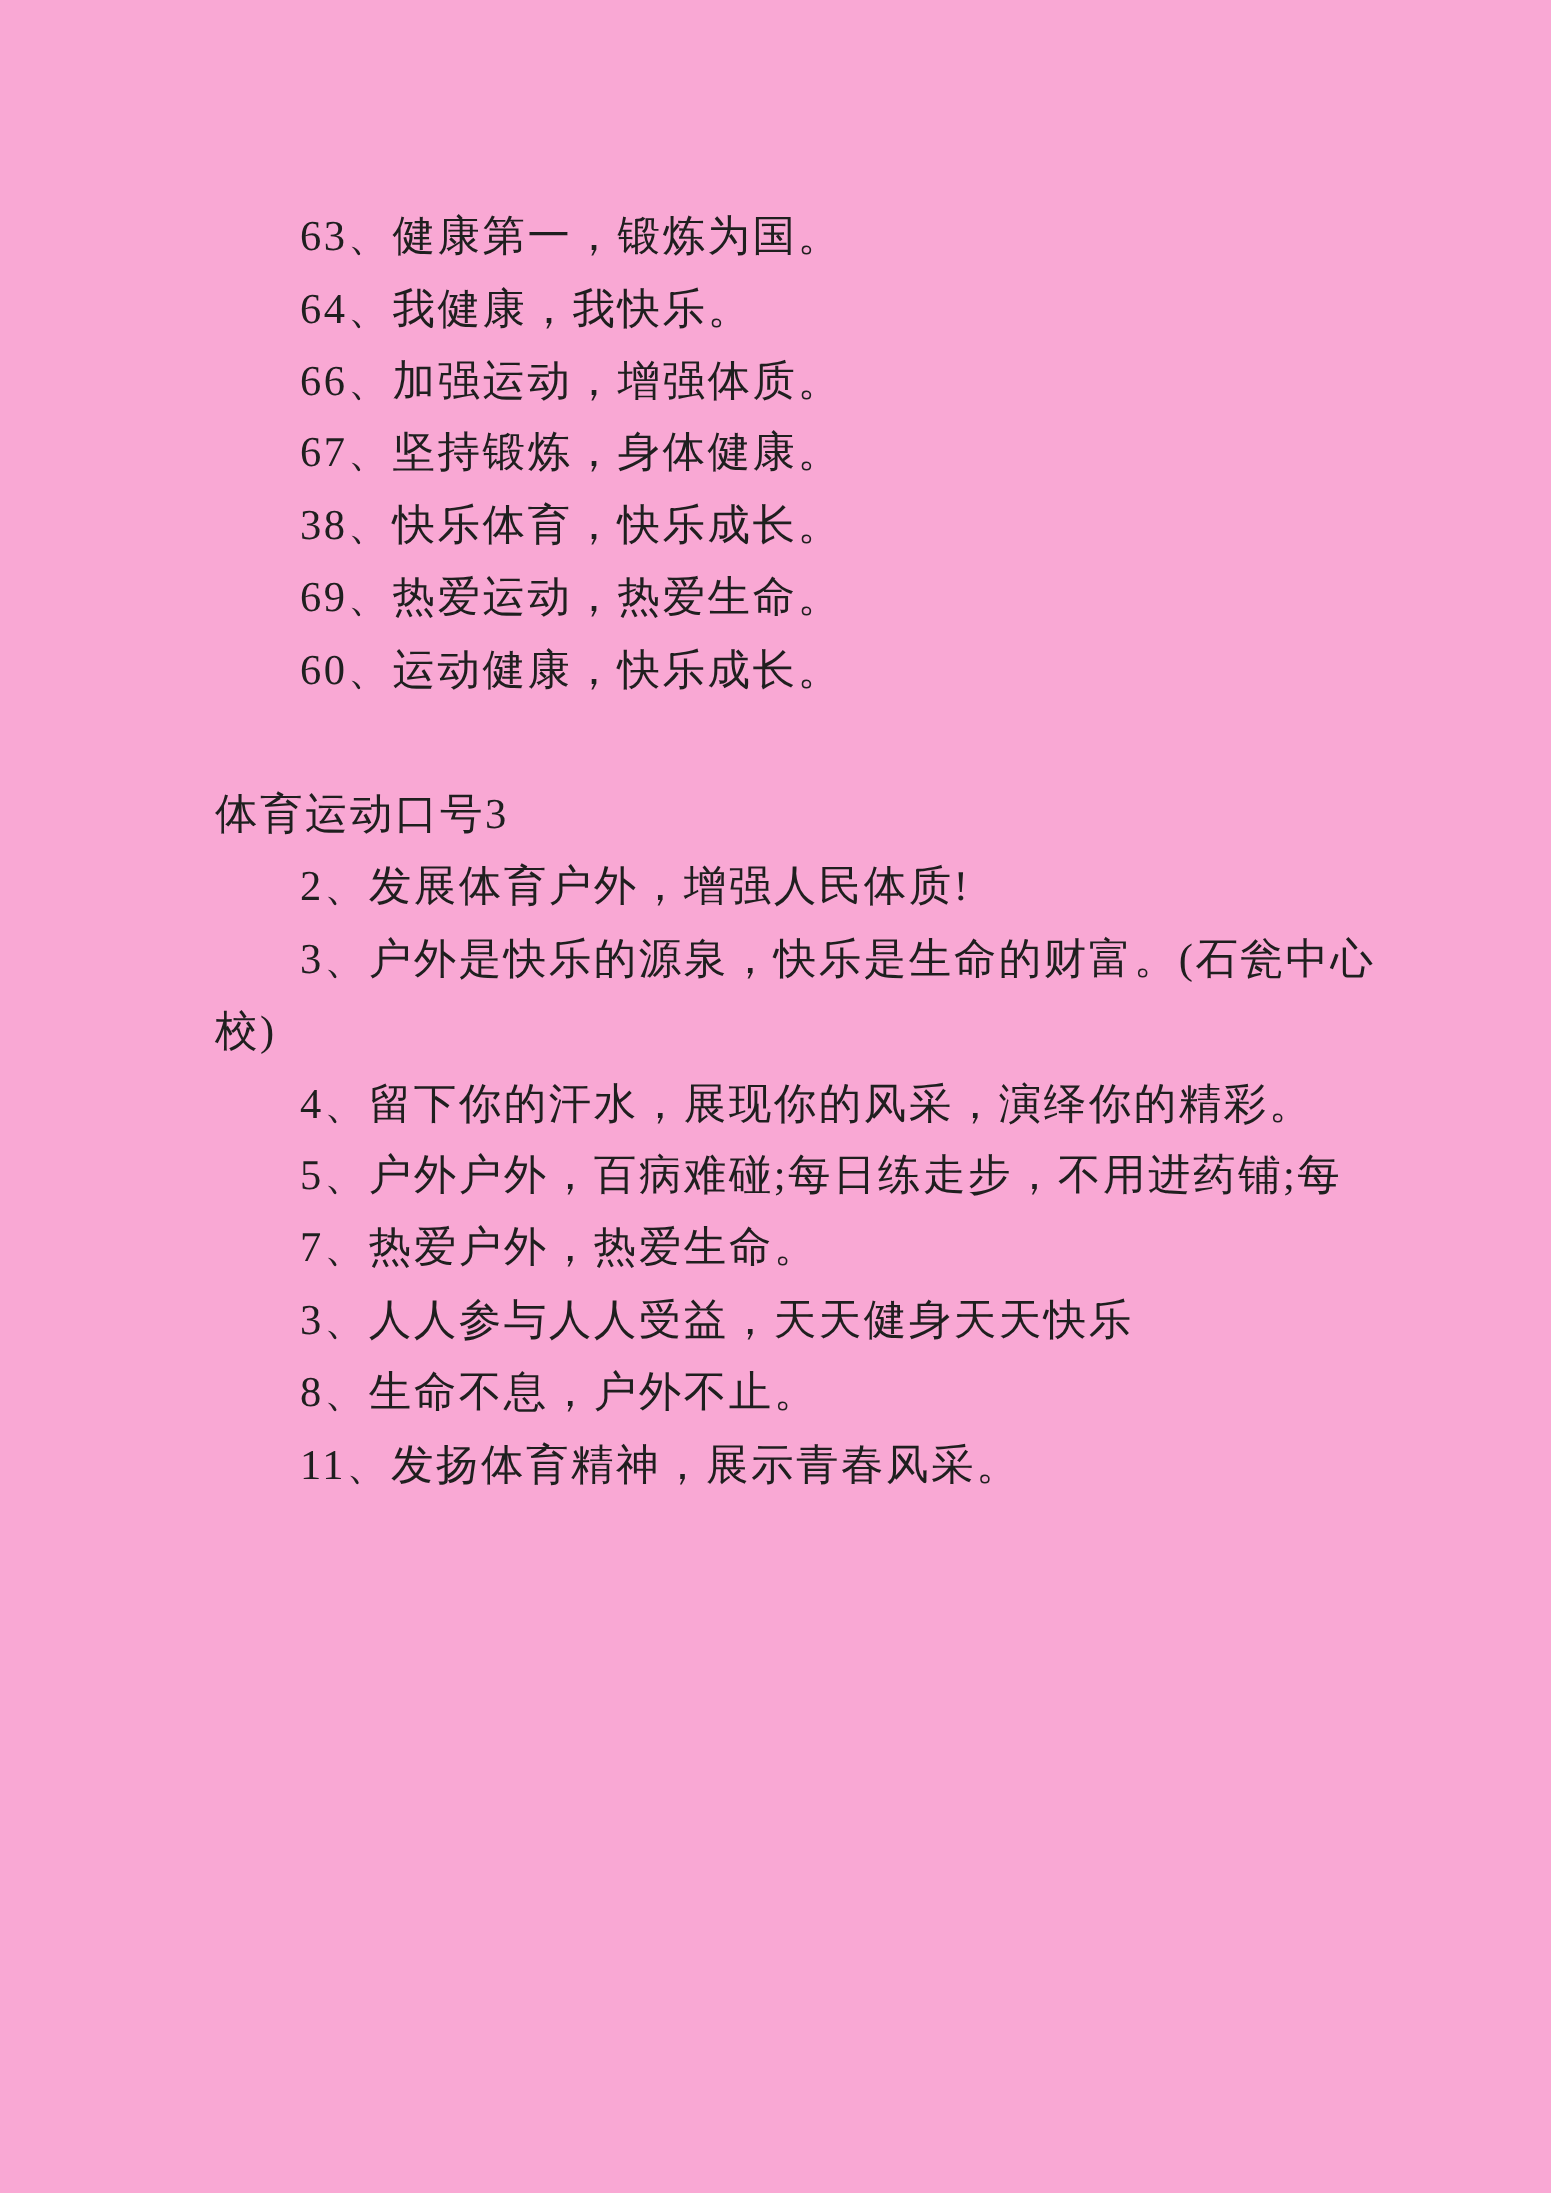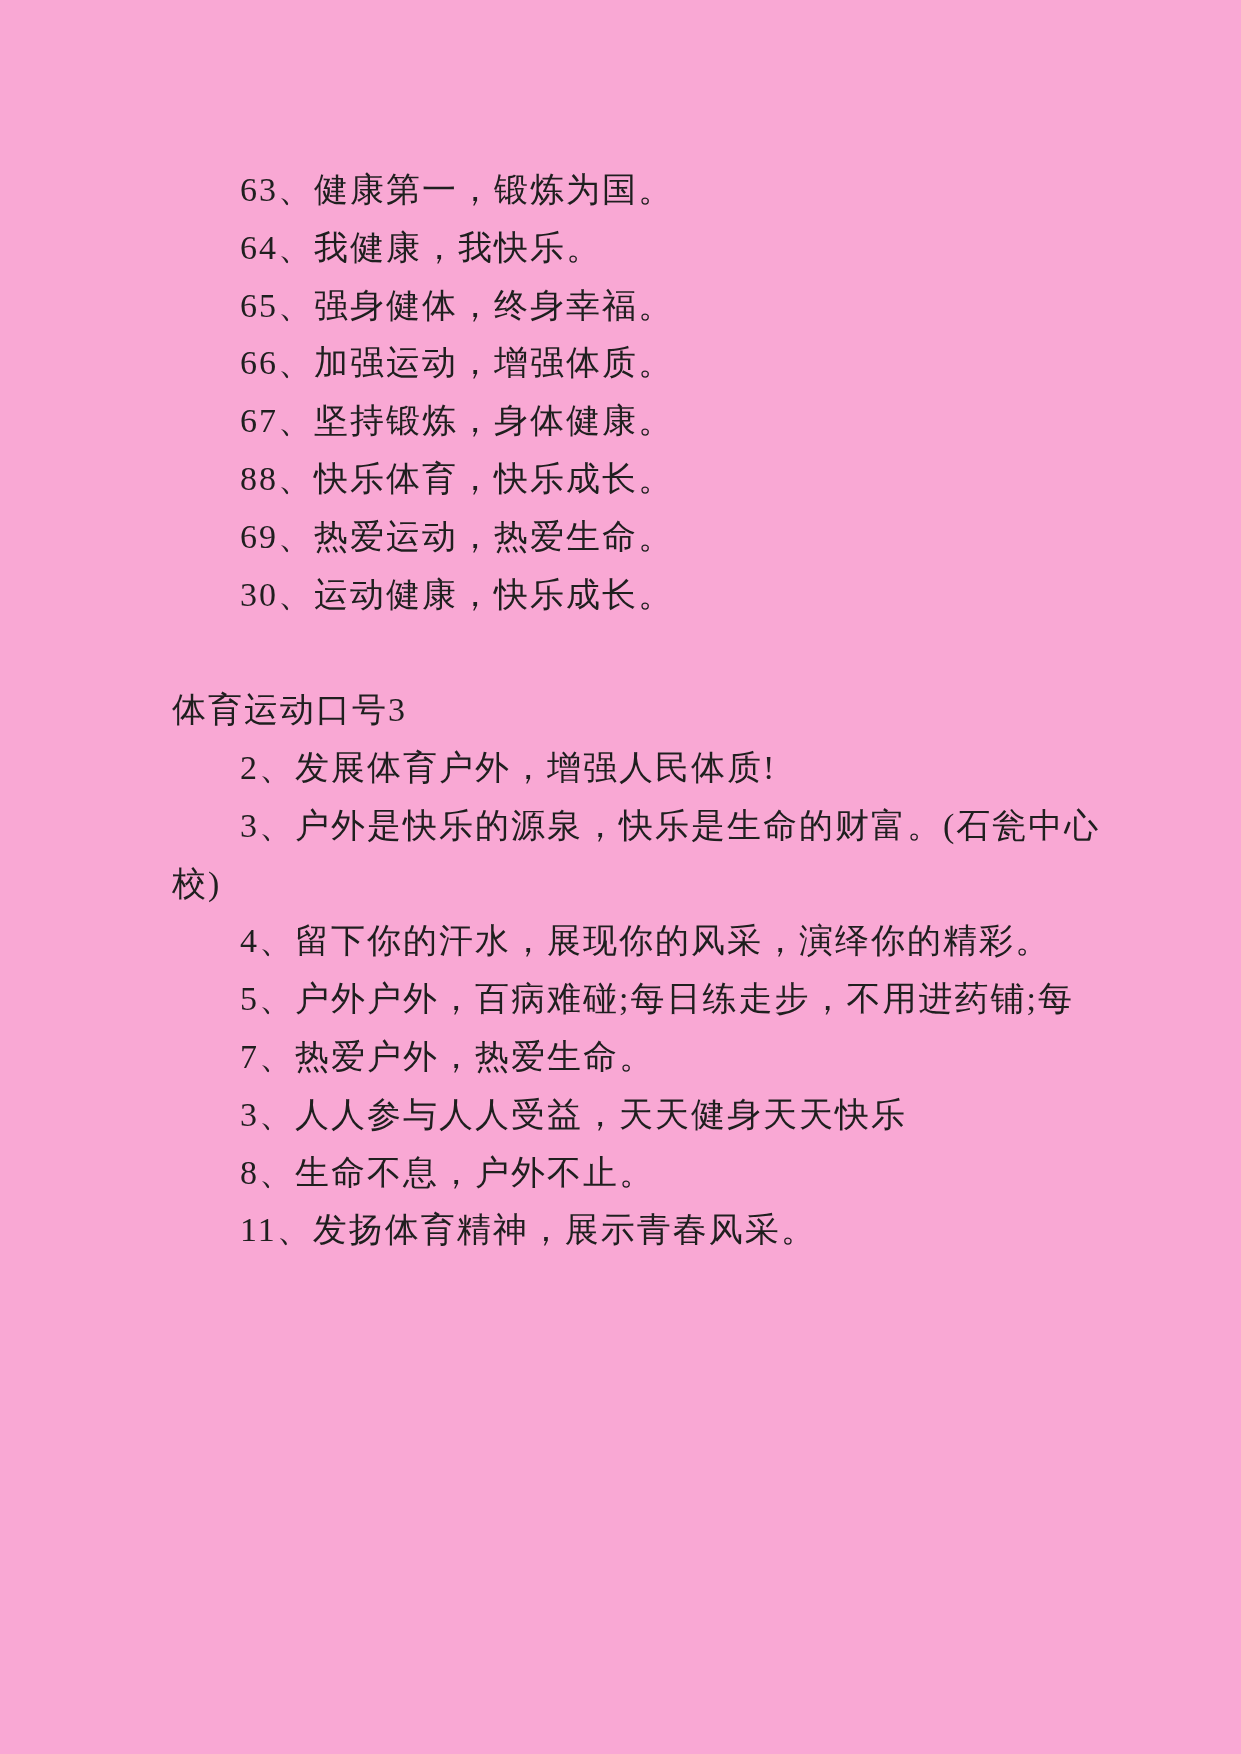--- a/index.html
+++ b/index.html
@@ -39,26 +39,25 @@
     
   }
 </style>
 </head>
 <body>
 
 <div class="page">
   <div class="doc-body">
       <div class="line first">63、健康第一，锻炼为国。</div>
       <div class="line first">64、我健康，我快乐。</div>
-      <div class="line first">65、强身健体，终身幸福。</div>
       <div class="line first">66、加强运动，增强体质。</div>
       <div class="line first">67、坚持锻炼，身体健康。</div>
-      <div class="line first">88、快乐体育，快乐成长。</div>
+      <div class="line first">38、快乐体育，快乐成长。</div>
       <div class="line first">69、热爱运动，热爱生命。</div>
-      <div class="line first">30、运动健康，快乐成长。</div>
+      <div class="line first">60、运动健康，快乐成长。</div>
       <div class="line blank"></div>
       <div class="line none">体育运动口号3</div>
       <div class="line first">2、发展体育户外，增强人民体质!</div>
       <div class="line first">3、户外是快乐的源泉，快乐是生命的财富。(石瓮中心</div>
       <div class="line cont">校)</div>
       <div class="line first">4、留下你的汗水，展现你的风采，演绎你的精彩。</div>
       <div class="line first">5、户外户外，百病难碰;每日练走步，不用进药铺;每</div>
       <div class="line first">7、热爱户外，热爱生命。</div>
       <div class="line first">3、人人参与人人受益，天天健身天天快乐</div>
       <div class="line first">8、生命不息，户外不止。</div>

